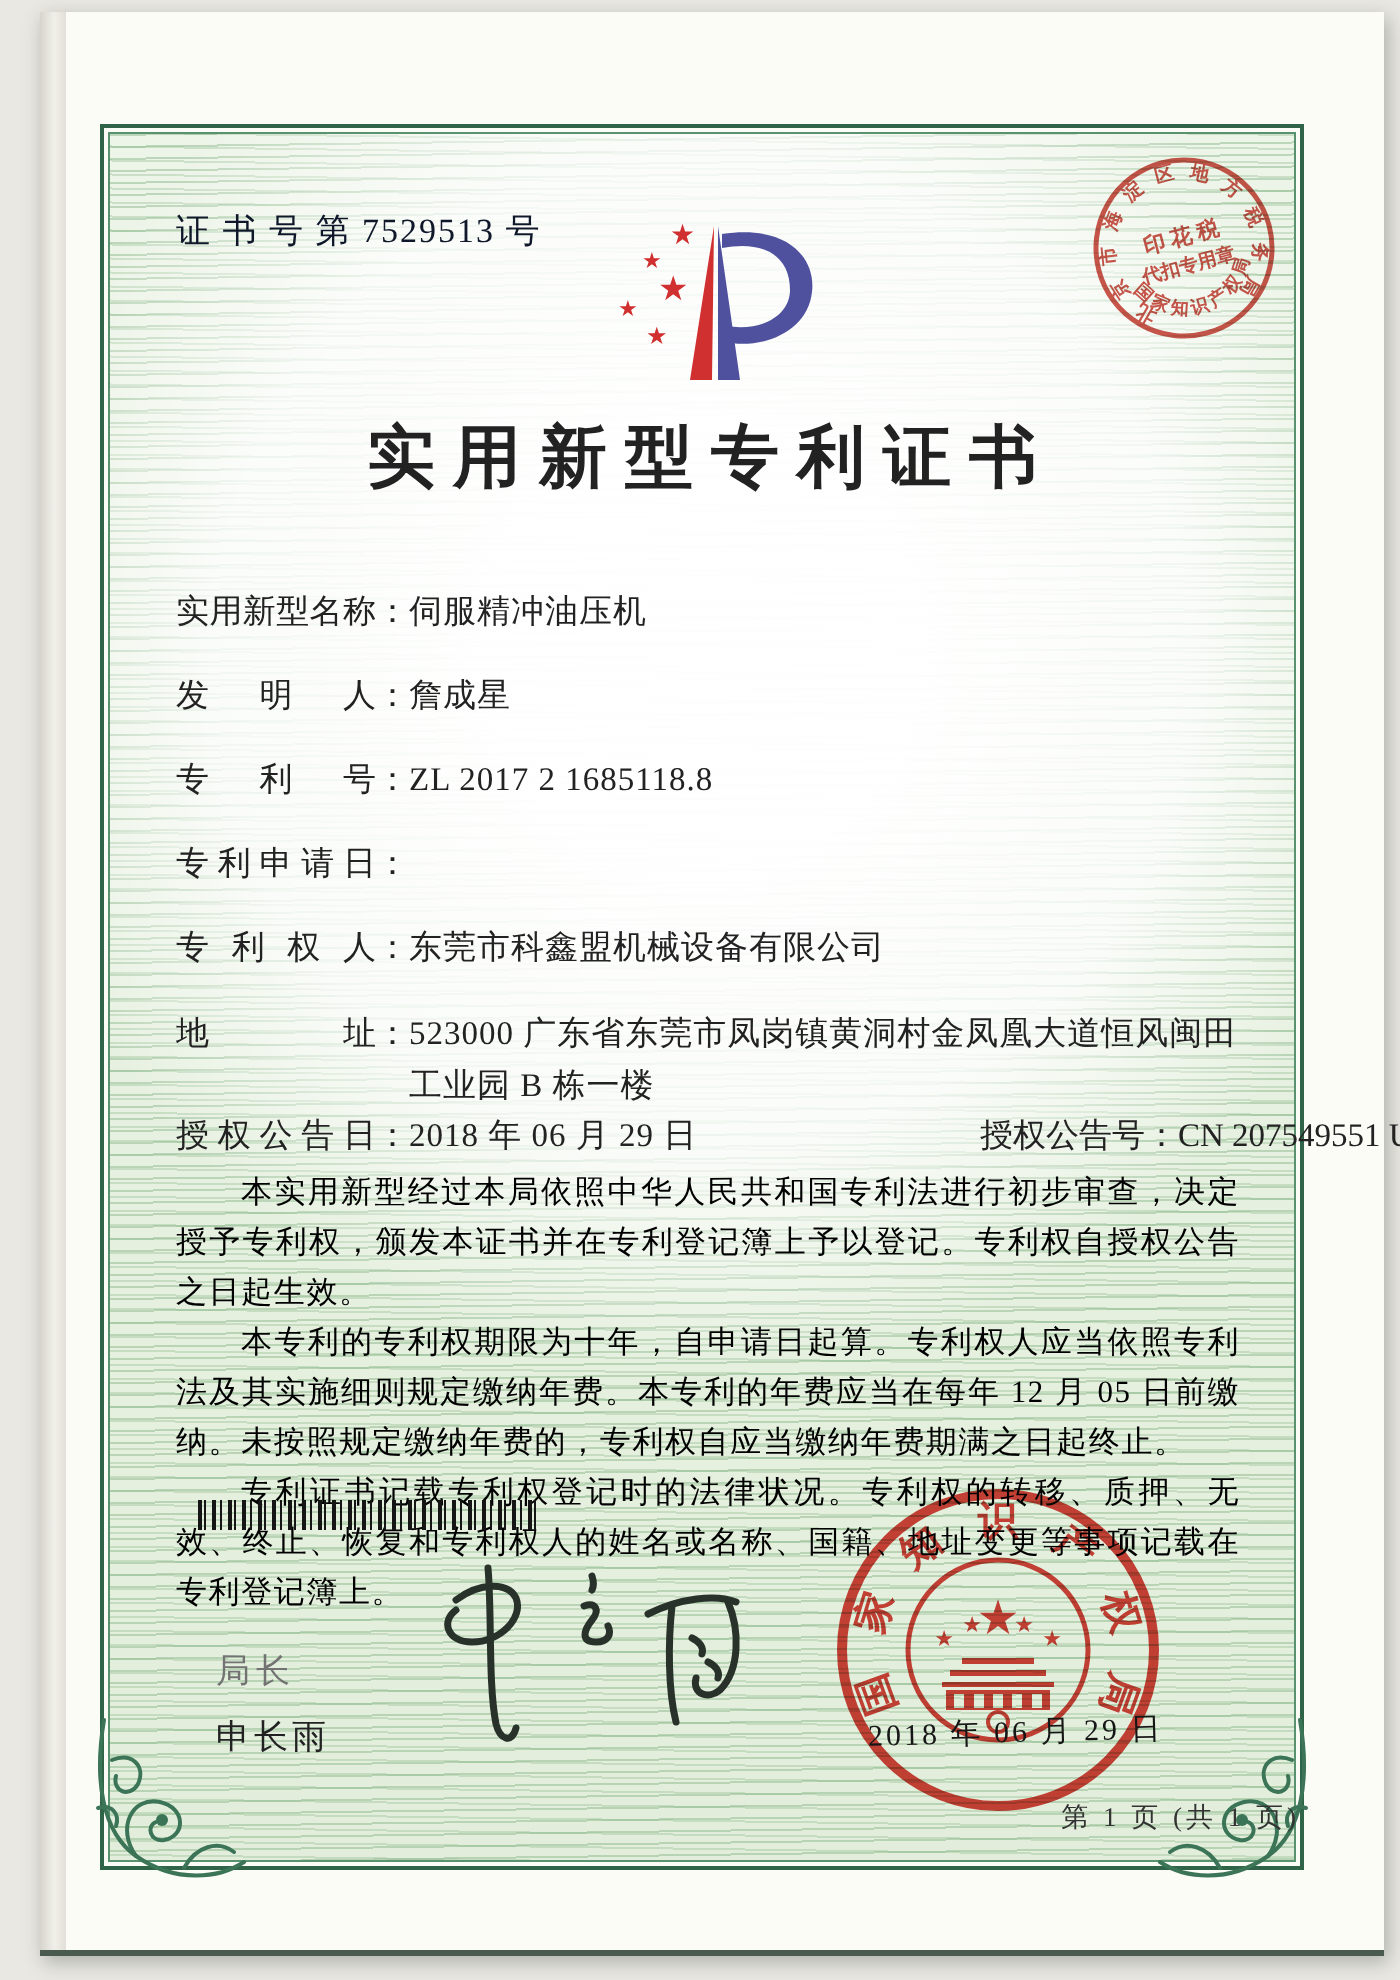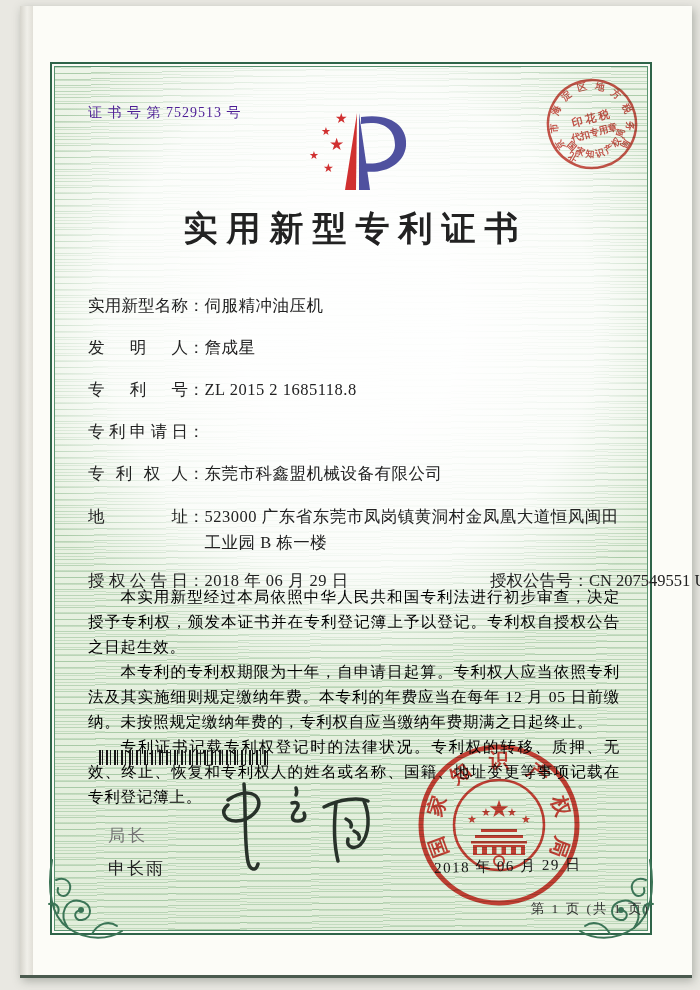--- a/index.html
+++ b/index.html
@@ -28,35 +28,35 @@
   }
   .guilloche{
     position:absolute;inset:3px;
     background:
       radial-gradient(ellipse 75% 52% at 50% 30%, rgba(255,255,255,.97) 25%, rgba(255,255,255,.8) 55%, rgba(255,255,255,0) 80%),
       repeating-linear-gradient(179.2deg, rgba(140,185,140,.5) 0 1px, rgba(255,255,255,0) 1px 6px),
       repeating-linear-gradient(180.8deg, rgba(140,185,140,.35) 0 1px, rgba(255,255,255,0) 1px 7px),
       linear-gradient(#edf4e8,#e2eedb);
   }
   .inner{position:absolute;inset:0;}
-  .cert-no{position:absolute;left:36px;top:40px;font-size:14px;letter-spacing:1px;color:#4c1d95;}
+  .cert-no{position:absolute;left:36px;top:40px;font-size:17px;letter-spacing:1px;color:#0f172a;}
   .logo{position:absolute;left:243px;top:44px;width:115px;height:88px;}
   .logo .star{position:absolute;color:#d03030;line-height:1;}
   .doc-title{
     position:absolute;left:0;right:0;top:142px;text-align:center;
     font-size:34px;font-weight:bold;letter-spacing:9px;color:#222;
     text-indent:9px;
   }
   .tax-stamp{position:absolute;left:492px;top:12px;width:96px;height:96px;mix-blend-mode:multiply;opacity:.92;}
   .fields{position:absolute;left:36px;top:230px;width:548px;font-size:16.5px;}
   .frow{display:flex;margin-bottom:18px;line-height:24px;}
   .flabel{display:inline-block;width:100px;text-align:justify;text-align-last:justify;flex:0 0 100px;}
   .fcolon{flex:0 0 auto;}
   .fvalue{flex:1 1 auto;letter-spacing:.5px;}
-  .frow.addr{margin-bottom:13px;line-height:26px;}
+  .frow.addr{margin-bottom:0;line-height:26px;}
   .frow.addr .fvalue{max-width:420px;}
   .frow.last{position:relative;}
   .frow.last .right-field{position:absolute;left:374px;top:0;white-space:nowrap;margin-left:28px;}
   .paras{position:absolute;left:36px;top:520px;width:532px;font-size:15.5px;line-height:25px;text-align:justify;letter-spacing:.8px;color:#000000;}
   .paras p{margin:0;text-indent:2.1em;}
   .barcode{
     position:absolute;left:47px;top:686px;width:172px;height:15px;
     background:
       repeating-linear-gradient(90deg,#151515 0 2px,rgba(0,0,0,0) 2px 3px,#151515 3px 4px,rgba(0,0,0,0) 4px 7px,#151515 7px 9px,rgba(0,0,0,0) 9px 11px,#151515 11px 12px,rgba(0,0,0,0) 12px 15px);
   }
@@ -158,21 +158,21 @@
           <span class="fvalue">伺服精冲油压机</span>
         </div>
         <div class="frow">
           <span class="flabel">发明人</span>
             <span class="fcolon">：</span>
           <span class="fvalue">詹成星</span>
         </div>
         <div class="frow">
           <span class="flabel">专利号</span>
             <span class="fcolon">：</span>
-          <span class="fvalue">ZL 2015 2 1685118.8</span>
+          <span class="fvalue">ZL 2017 2 1685118.8</span>
         </div>
         <div class="frow">
           <span class="flabel">专利申请日</span>
             <span class="fcolon">：</span>
         </div>
         <div class="frow">
           <span class="flabel">专利权人</span>
             <span class="fcolon">：</span>
           <span class="fvalue">东莞市科鑫盟机械设备有限公司</span>
         </div>

